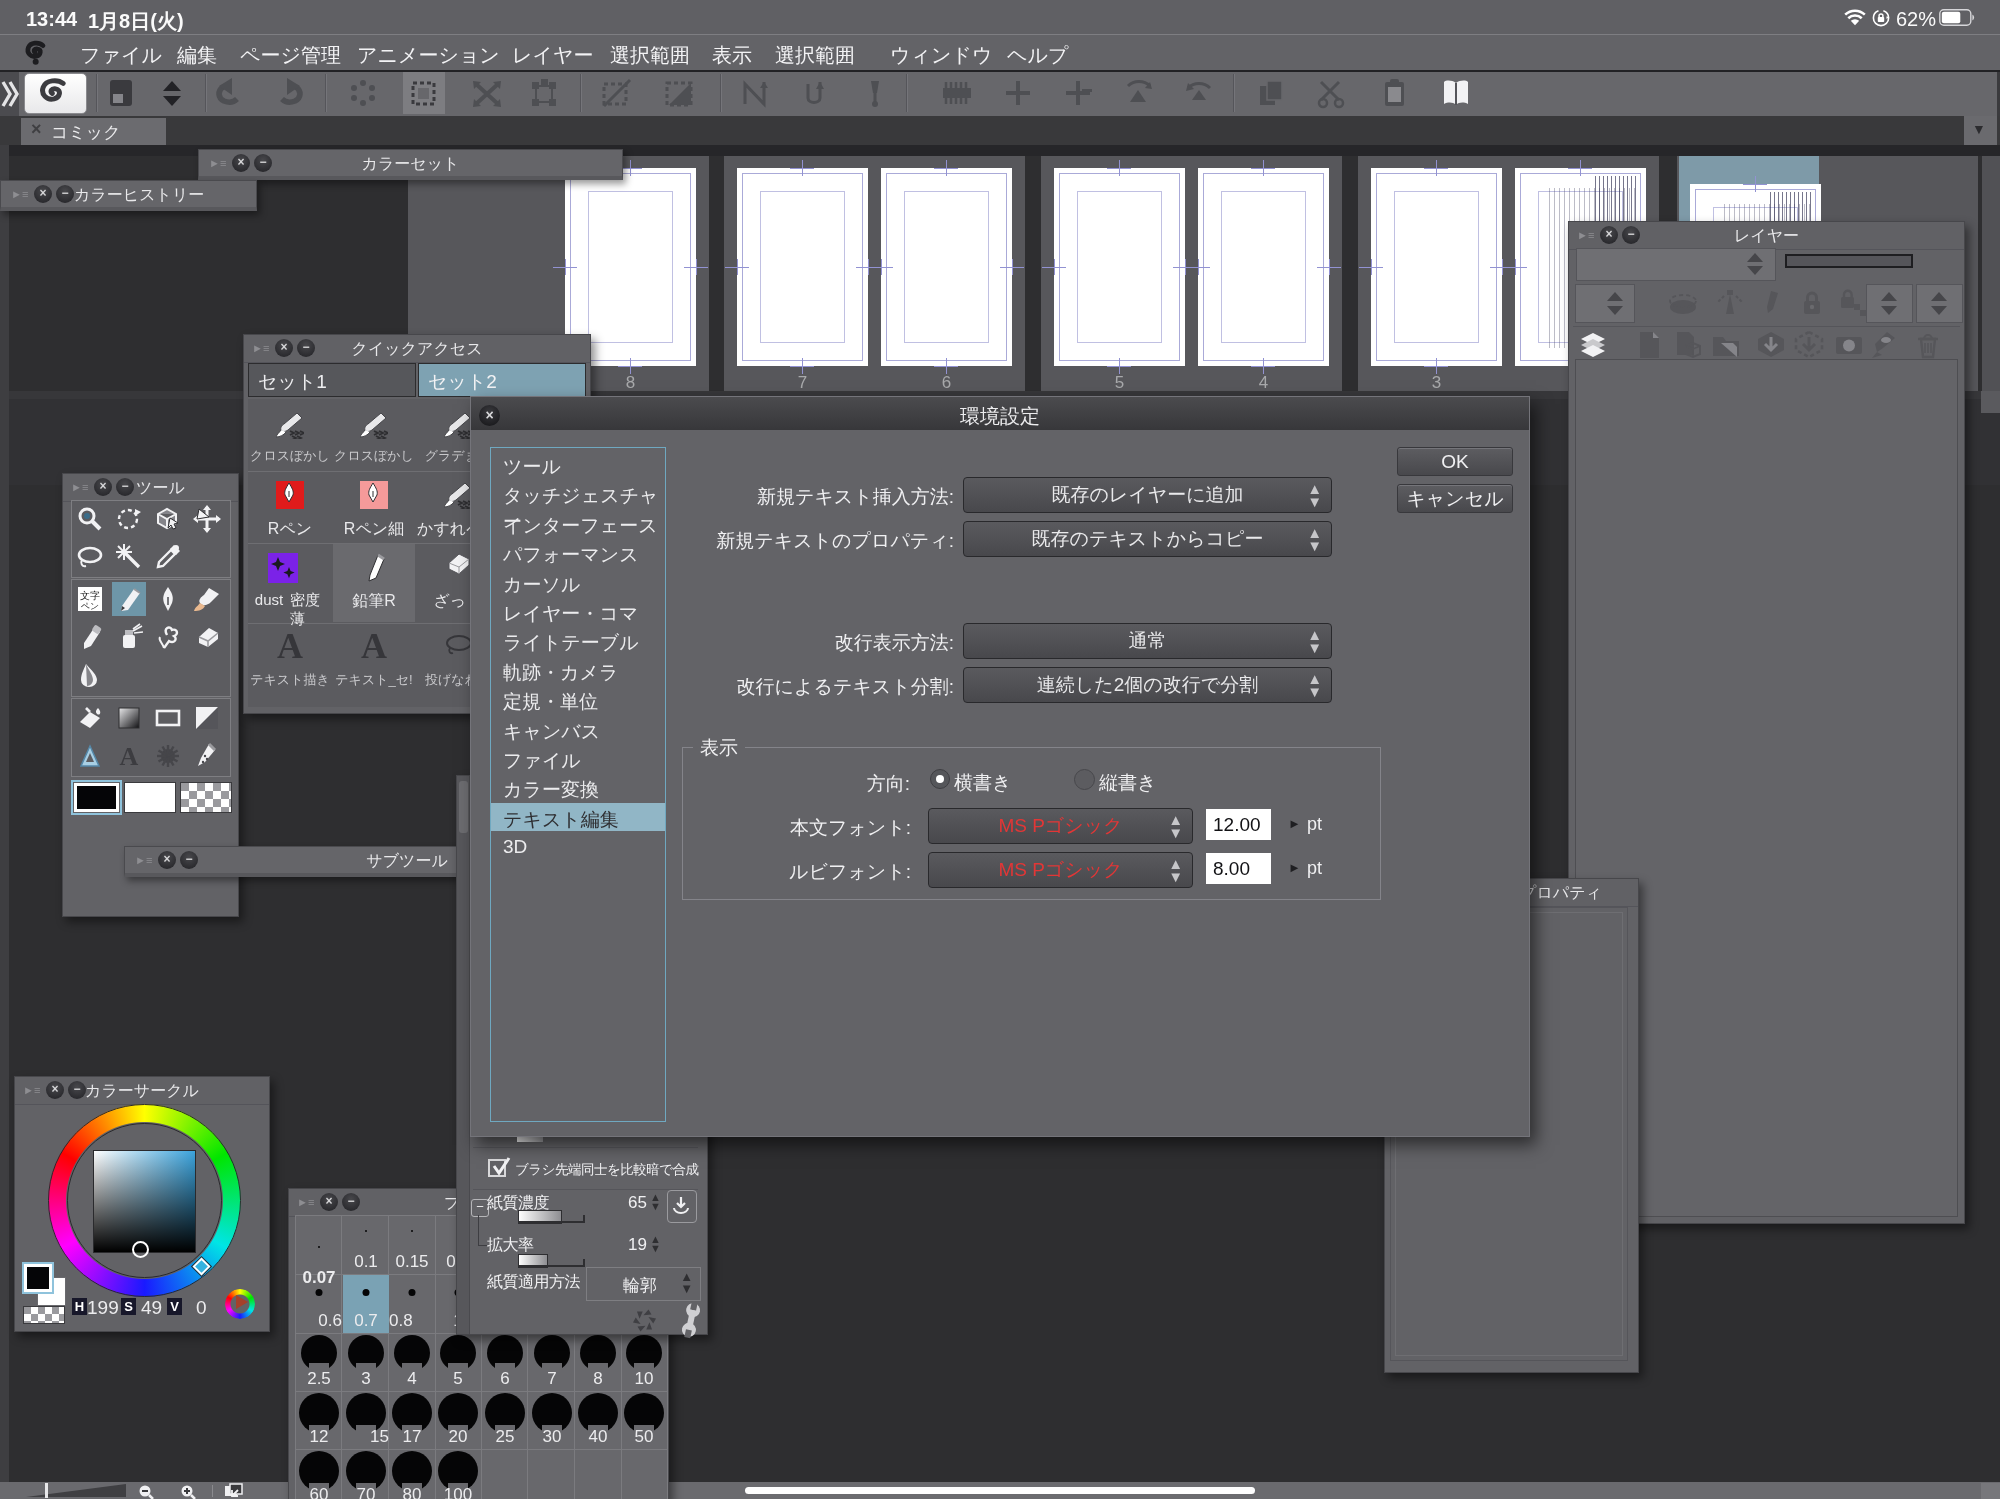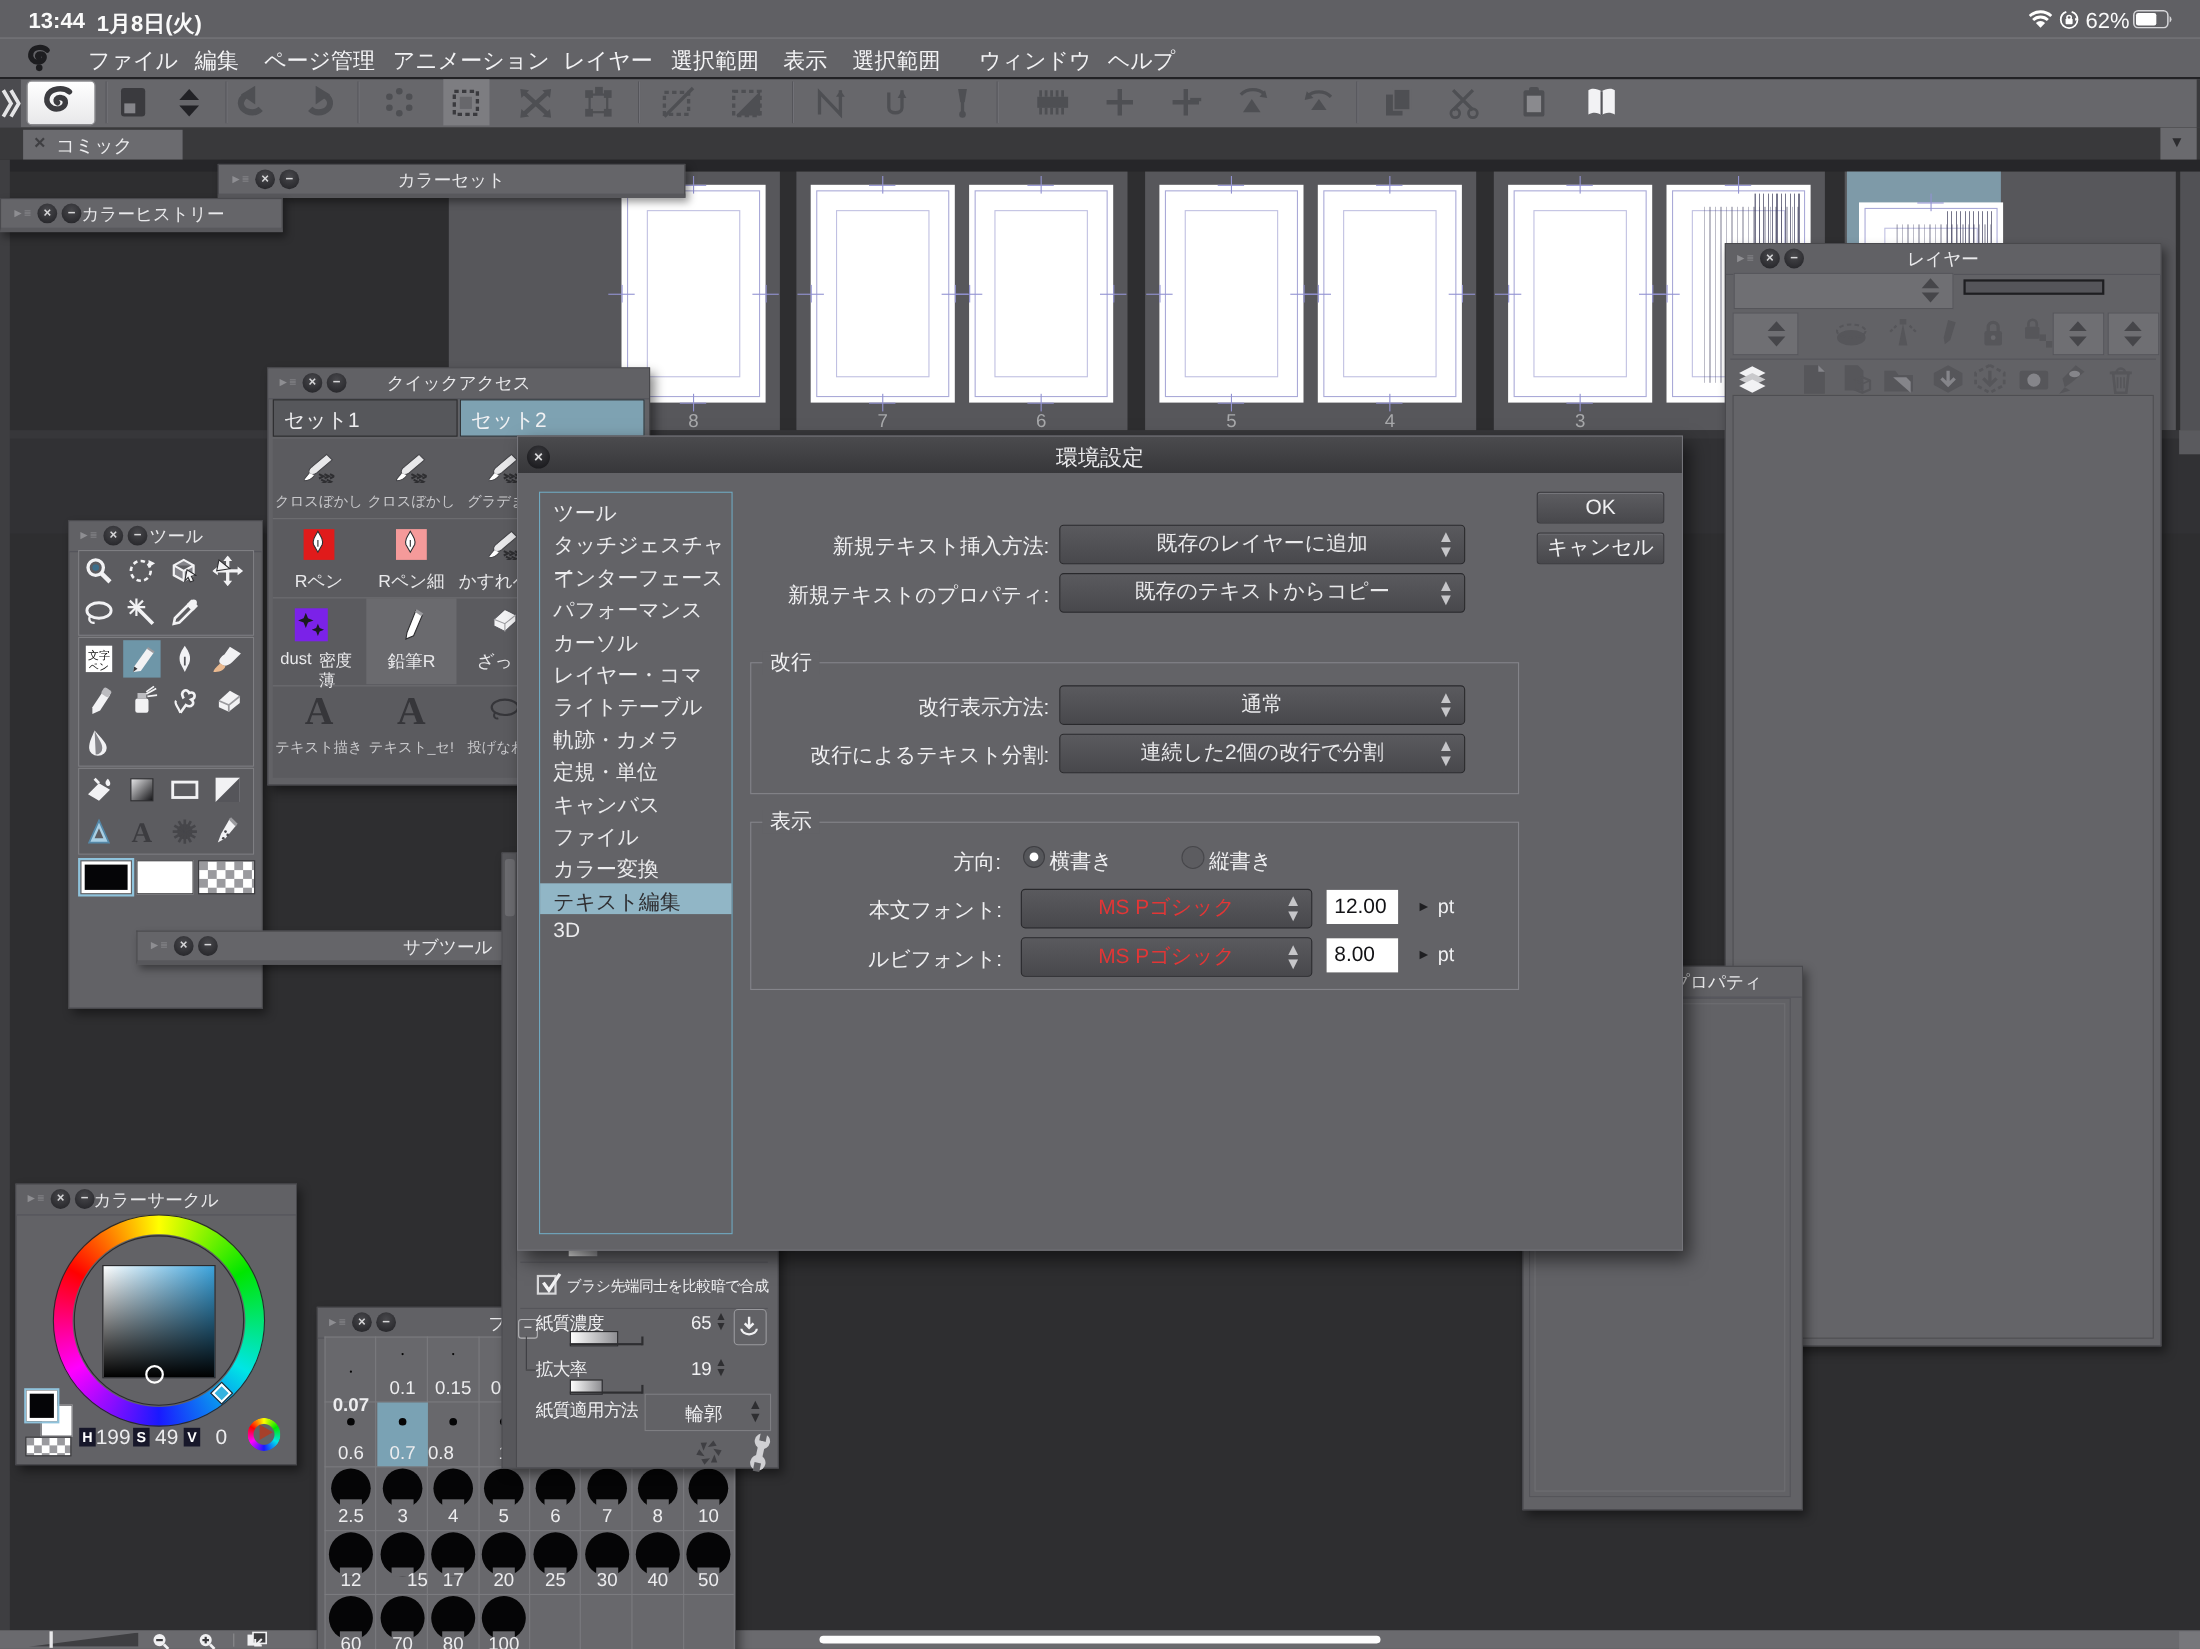--- a/index.html
+++ b/index.html
@@ -387,21 +387,21 @@
 <div class="abs" style="left:280px;top:1px;width:46px;height:58px;">
 <div class="abs" style="left:50%;top:14px;transform:translateX(-50%);width:2px;height:2px;border-radius:50%;background:#050506"></div>
 <div class="abs" style="left:0;right:0;bottom:2px;text-align:center;color:#ececee;font-size:17px">0.4</div>
         </div>
 <div class="abs" style="left:326px;top:1px;width:46px;height:58px;">
 <div class="abs" style="left:50%;top:14px;transform:translateX(-50%);width:2px;height:2px;border-radius:50%;background:#050506"></div>
 <div class="abs" style="left:0;right:0;bottom:2px;text-align:center;color:#ececee;font-size:17px">0.5</div>
         </div>
 <div class="abs" style="left:1px;top:60px;width:46px;height:58px;">
 <div class="abs" style="left:50%;top:14px;transform:translateX(-50%);width:7px;height:7px;border-radius:50%;background:#050506"></div>
-<div class="abs" style="left:0;right:0;bottom:2px;text-align:center;color:#ececee;font-size:17px">0.6</div>
+<div class="abs" style="left:0;right:0;bottom:2px;text-align:right;color:#ececee;font-size:17px">0.6</div>
         </div>
 <div class="abs" style="left:48px;top:60px;width:46px;height:58px;background:#7aa2b4;">
 <div class="abs" style="left:50%;top:14px;transform:translateX(-50%);width:7px;height:7px;border-radius:50%;background:#050506"></div>
 <div class="abs" style="left:0;right:0;bottom:2px;text-align:center;color:#ececee;font-size:17px">0.7</div>
         </div>
 <div class="abs" style="left:94px;top:60px;width:46px;height:58px;">
 <div class="abs" style="left:50%;top:14px;transform:translateX(-50%);width:7px;height:7px;border-radius:50%;background:#050506"></div>
 <div class="abs" style="left:0;right:0;bottom:2px;text-align:left;color:#ececee;font-size:17px">0.8</div>
         </div>
 <div class="abs" style="left:140px;top:60px;width:46px;height:58px;">
@@ -978,23 +978,20 @@
 <div class="nav" style="left:12px;top:300px">ファイル</div>
 <div class="nav" style="left:12px;top:329px">カラー変換</div>
 <div class="abs" style="left:0;top:355px;width:174px;height:28px;background:#91b6c6"></div>
 <div class="nav" style="left:12px;top:359px;color:#2f2f32">テキスト編集</div>
 <div class="nav" style="left:12px;top:388px">3D</div>
 </div>
 <div class="lbl" style="left:240px;top:87px;width:243px">新規テキスト挿入方法:</div>
 <div class="dd" style="left:492px;top:80px;width:367px;height:34px;line-height:34px">既存のレイヤーに追加<span class="spin">▲<br>▼</span></div>
 <div class="lbl" style="left:240px;top:131px;width:243px">新規テキストのプロパティ:</div>
 <div class="dd" style="left:492px;top:124px;width:367px;height:34px;line-height:34px">既存のテキストからコピー<span class="spin">▲<br>▼</span></div>
-<div class="gbox" style="left:211px;top:205px;width:697px;height:118px">
-        <div class="glab" style="left:10px">改行</div>
-      </div>
 <div class="lbl" style="left:240px;top:233px;width:243px">改行表示方法:</div>
 <div class="dd" style="left:492px;top:226px;width:367px;height:34px;line-height:34px">通常<span class="spin">▲<br>▼</span></div>
 <div class="lbl" style="left:240px;top:277px;width:243px">改行によるテキスト分割:</div>
 <div class="dd" style="left:492px;top:270px;width:367px;height:34px;line-height:34px">連続した2個の改行で分割<span class="spin">▲<br>▼</span></div>
 <div class="gbox" style="left:211px;top:350px;width:697px;height:151px">
         <div class="glab" style="left:10px">表示</div>
       </div>
 <div class="lbl" style="left:339px;top:374px;width:100px">方向:</div>
 <div class="abs" style="left:459px;top:372px;width:20px;height:20px;border-radius:50%;background:#55565a;border:1px solid #3e3e42;box-sizing:border-box"></div>
 <div class="abs" style="left:465px;top:378px;width:8px;height:8px;border-radius:50%;background:#fff"></div>

